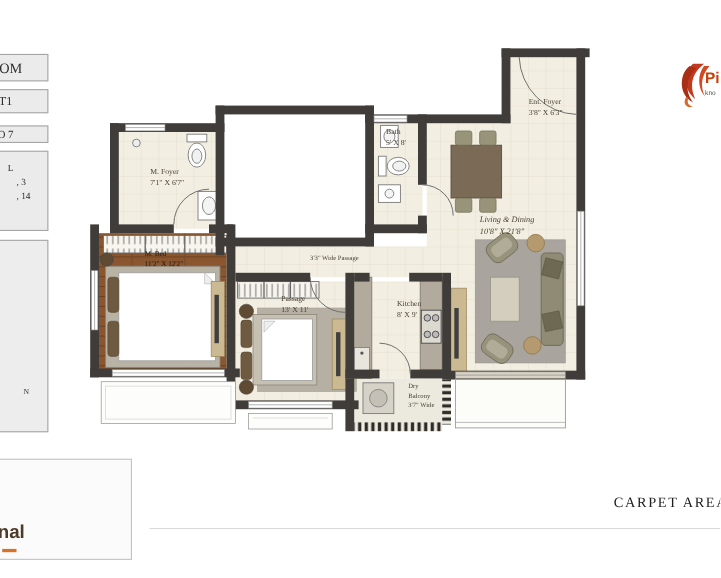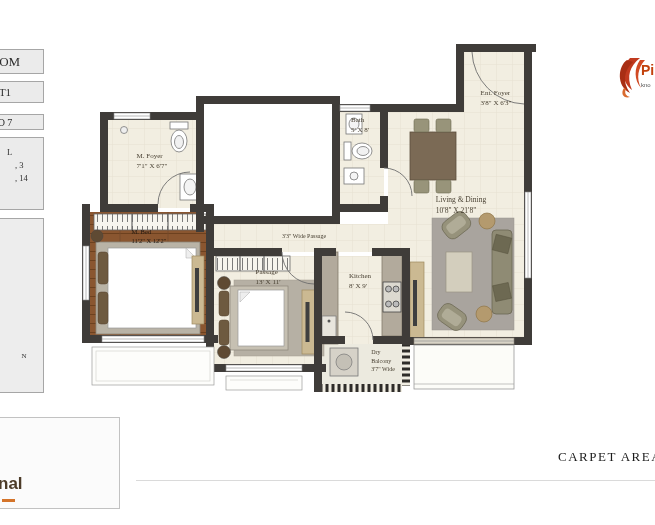--- a/index.html
+++ b/index.html
@@ -16,21 +16,21 @@
   #sbox4{top:137px;height:73px;font-size:8.5px;flex-direction:column;align-items:flex-start;
          justify-content:flex-start;padding:8px 0 0 40px;line-height:1.55;}
   #sbox4 .ind{padding-left:8px;}
   #sbox5{top:218px;height:175px;background:#ededed;}
   .nlabel{position:absolute;left:24px;top:352px;transform:translate(-50%,0);font-size:7px;
           color:#333;z-index:3;}
   
   .rlabel{position:absolute;transform:translate(-50%,-50%);color:#4a4234;
           line-height:1.45;white-space:nowrap;z-index:3;font-size:7px;}
   .rlabel span{display:block;}
-  .lab-living{font-size:7.5px;}
+  .lab-living{font-size:7.5px;font-style:italic;}
   .lab-mbed{color:#1f1710;font-size:6.5px;}
   .lab-pass,.lab-dry{font-size:6px;}
   
   .fbox{position:absolute;left:-14px;top:417px;width:132px;height:90px;border:1px solid #c2c2c2;
         background:#fbfbfb;z-index:1;}
   .bname{position:absolute;left:-2px;top:474px;font-family:"Liberation Sans",sans-serif;
          font-weight:bold;font-size:17px;color:#4c3b28;z-index:3;white-space:nowrap;}
   .bsub{position:absolute;left:2px;top:499px;width:13px;height:3px;background:#d4742a;z-index:3;}
   .divider{position:absolute;left:136px;top:480px;width:519px;height:1px;background:#dadada;z-index:1;}
   .carpet{position:absolute;left:558px;top:449px;font-size:13px;letter-spacing:1.5px;
@@ -307,21 +307,21 @@
     <span>10'8" X 21'8"</span>
   </div>
   <div class="rlabel lab-mbed" style="left:149px;top:236px">
     <span>M. Bed</span>
     <span>11'2" X 12'2"</span>
   </div>
   <div class="rlabel" style="left:268px;top:277px">
     <span>Passage</span>
     <span>13' X 11'</span>
   </div>
-  <div class="rlabel" style="left:360px;top:281px">
+  <div class="rlabel" style="left:372px;top:281px">
     <span>Kitchen</span>
     <span>8' X 9'</span>
   </div>
   <div class="rlabel lab-dry" style="left:383px;top:361px">
     <span>Dry</span>
     <span>Balcony</span>
     <span>3'7" Wide</span>
   </div>
   <div class="rlabel lab-pass" style="left:304px;top:236px">
     <span>3'3" Wide Passage</span>

